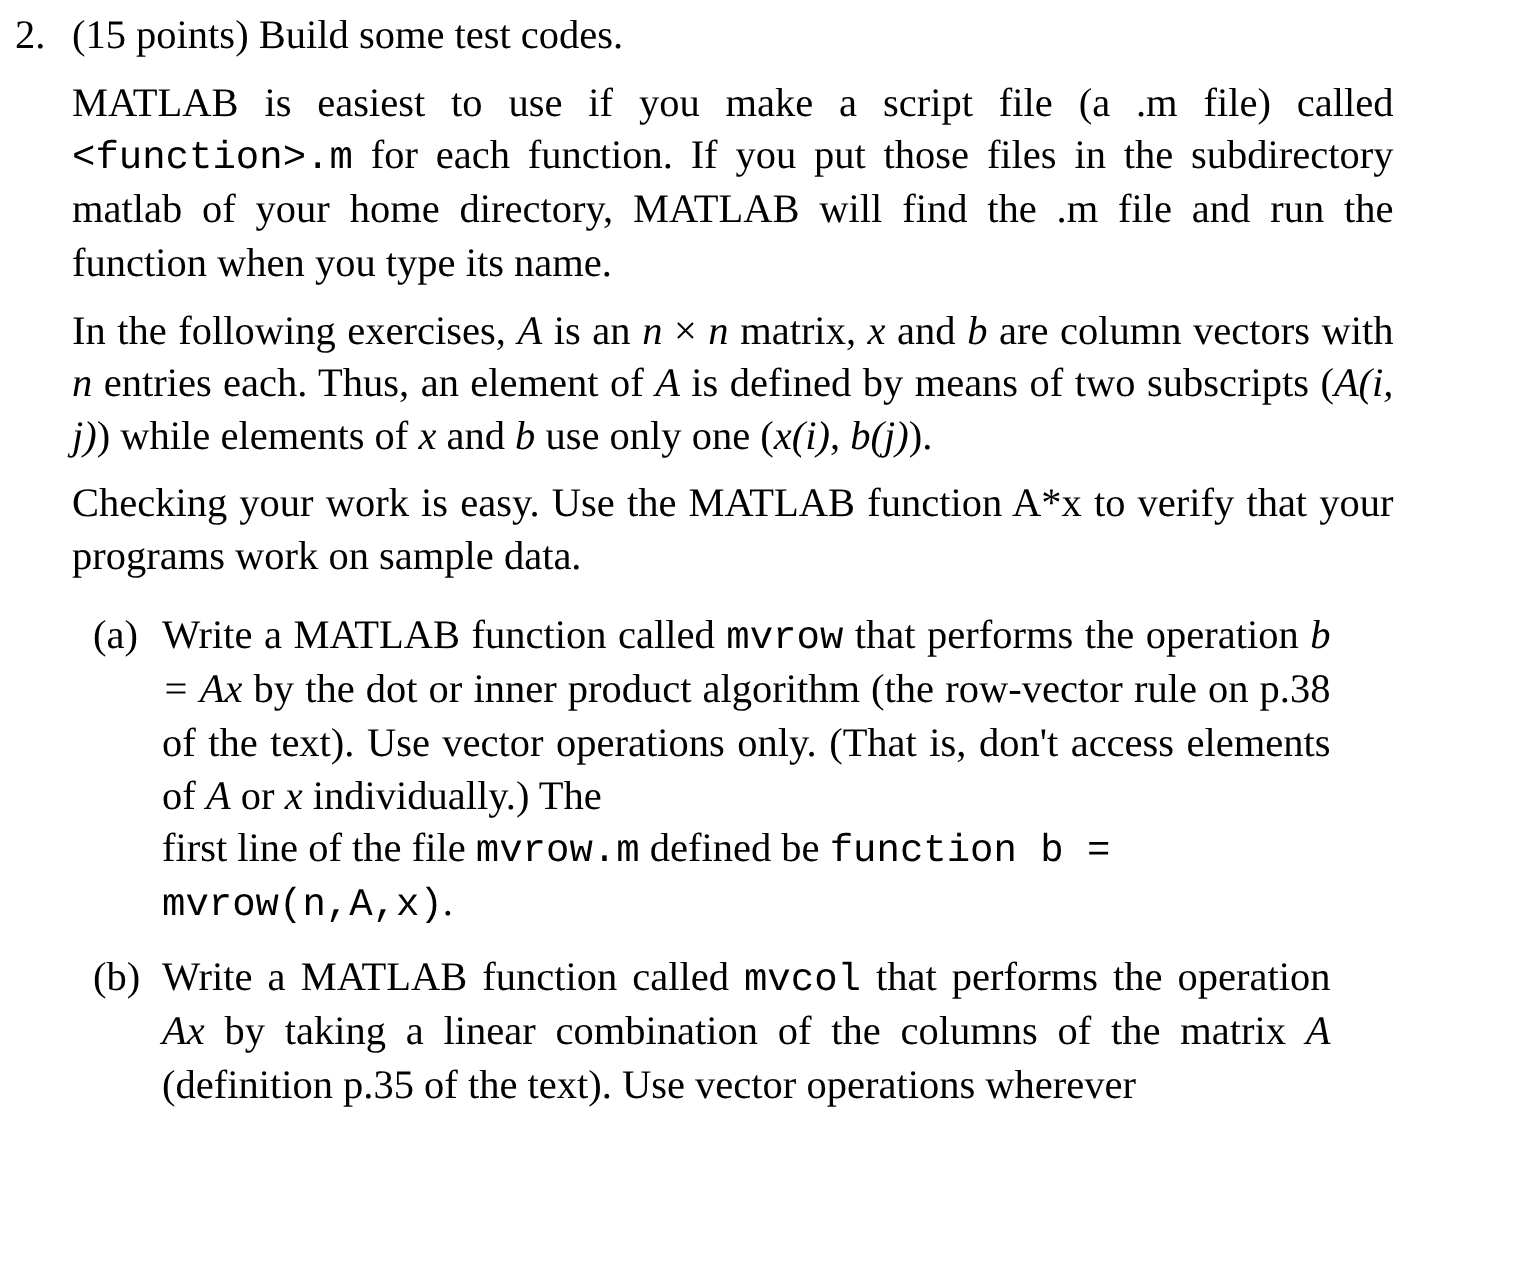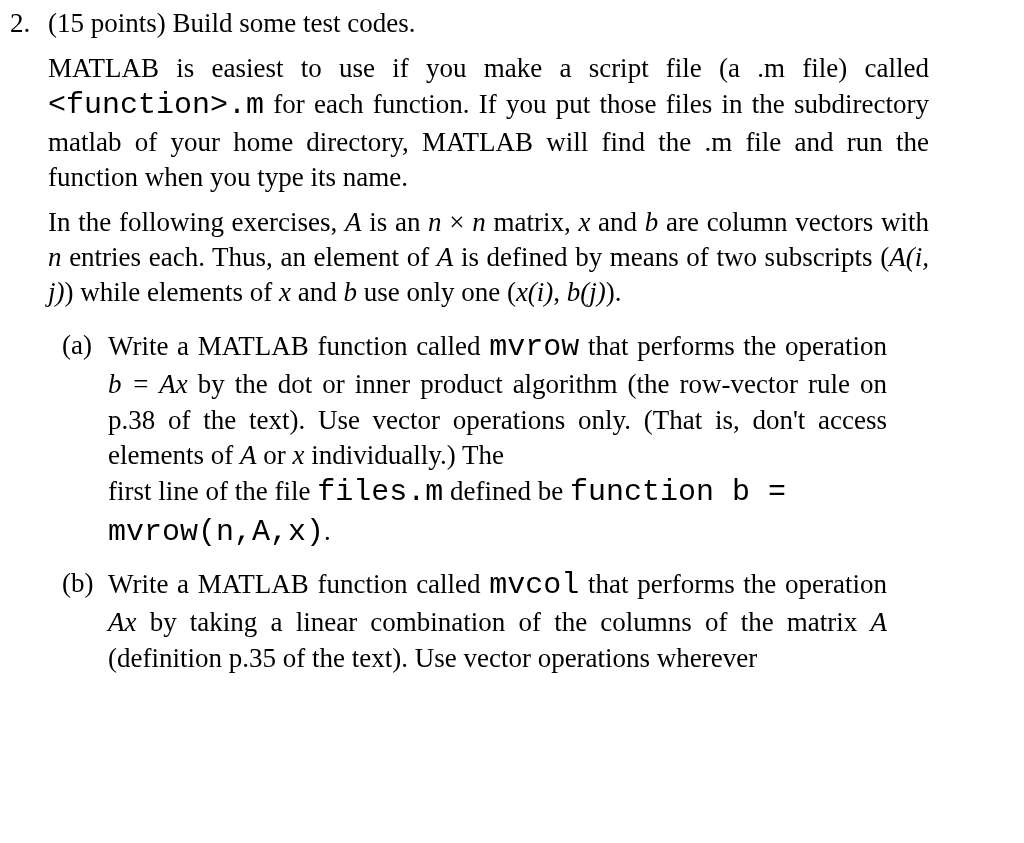--- a/index.html
+++ b/index.html
@@ -43,21 +43,21 @@
   .body-block {
     margin-left: 38px;
     font-size: 27px;
     line-height: 1.30;
     text-align: justify;
     text-justify: inter-word;
     margin-top: 10px;
   }
   .mono {
     font-family: "Liberation Mono", monospace;
-    font-size: 30px;
+    font-size: 26px;
   }
   .mathit {
     font-family: "Liberation Serif", serif;
     font-style: italic;
   }
   .sub-list {
     margin-left: 52px;
     margin-top: 18px;
   }
   .sub-item {
@@ -87,28 +87,29 @@
 <div class="page">
   <div class="problem">
 
     <div class="problem-head">
       <span class="problem-number">2.</span>
       <span class="problem-title">(15 points) Build some test codes.</span>
     </div>
 
     <div class="body-block"><span>MATLAB is easiest to use if you make a script file (a .m file) called </span><span class="mono">&lt;function&gt;.m</span><span> for each function. If you put those files in the subdirectory matlab of your home directory, MATLAB will find the .m file and run the function when you type its name.</span></div>
     <div class="body-block"><span>In the following exercises, </span><span class="mathit">A</span><span> is an </span><span class="mathit">n</span><span> × </span><span class="mathit">n</span><span> matrix, </span><span class="mathit">x</span><span> and </span><span class="mathit">b</span><span> are column vectors with </span><span class="mathit">n</span><span> entries each. Thus, an element of </span><span class="mathit">A</span><span> is defined by means of two subscripts (</span><span class="mathit">A(i, j)</span><span>) while elements of </span><span class="mathit">x</span><span> and </span><span class="mathit">b</span><span> use only one (</span><span class="mathit">x(i)</span><span>, </span><span class="mathit">b(j)</span><span>).</span></div>
+    <div class="body-block"><span>Checking your work is easy. Use the MATLAB function A*x to verify that your programs work on sample data.</span></div>
 
     <div class="sub-list">
 
       <div class="sub-item">
         <span class="sub-label">(a)</span>
         <span class="sub-text">
           <span><span>Write a MATLAB function called </span><span class="mono">mvrow</span><span> that performs the operation </span><span class="mathit">b = Ax</span><span> by the dot or inner product algorithm (the row-vector rule on p.38 of the text). Use vector operations only. (That is, don't access elements of </span><span class="mathit">A</span><span> or </span><span class="mathit">x</span><span> individually.) The</span></span>
-          <span class="nojust" style="display:block"><span>first line of the file </span><span class="mono">files.m</span><span> defined be </span><span class="mono">function b = mvrow(n,A,x)</span><span>.</span></span>
+          <span class="nojust" style="display:block"><span>first line of the file </span><span class="mono">mvrow.m</span><span> defined be </span><span class="mono">function b = mvrow(n,A,x)</span><span>.</span></span>
         </span>
       </div>
 
       <div class="sub-item">
         <span class="sub-label">(b)</span>
         <span class="sub-text">
           <span><span>Write a MATLAB function called </span><span class="mono">mvcol</span><span> that performs the operation </span><span class="mathit">Ax</span><span> by taking a linear combination of the columns of the matrix </span><span class="mathit">A</span><span> (definition p.35 of the text). Use vector operations wherever</span></span>
         </span>
       </div>
 

